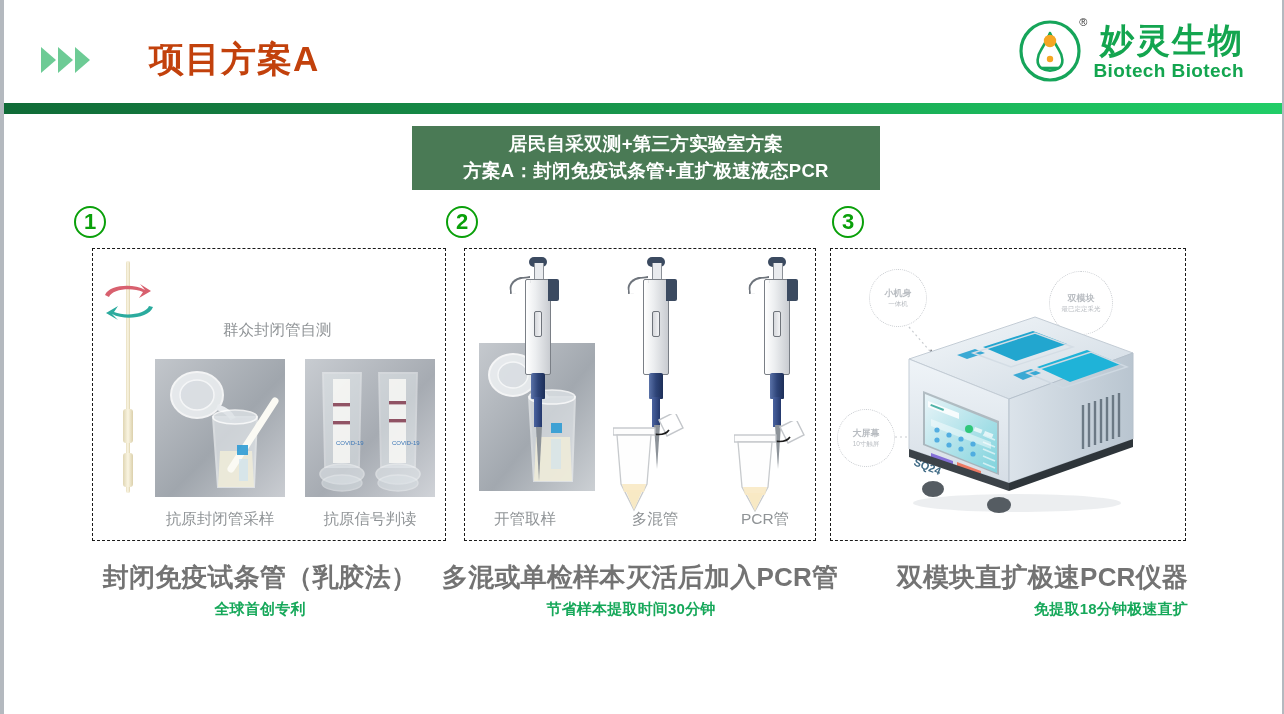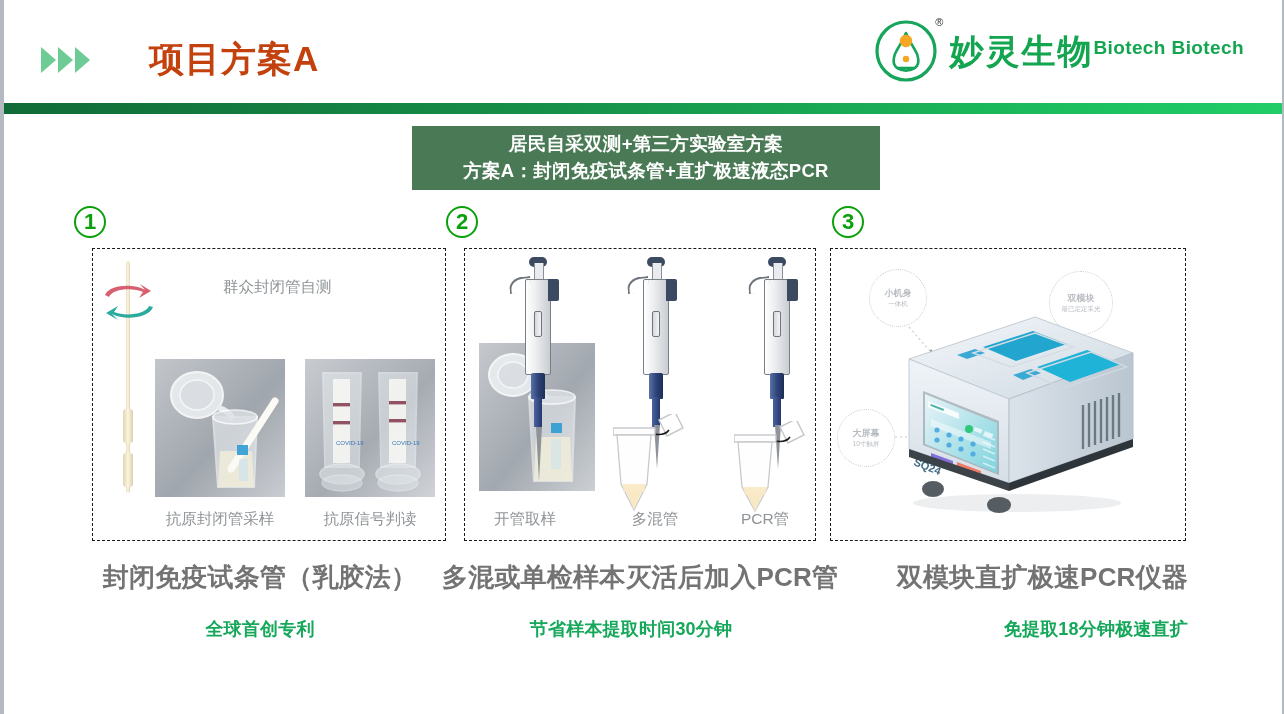--- a/index.html
+++ b/index.html
@@ -61,22 +61,24 @@
     align-items: center;
     gap: 10px;
   }
   .logo-mark {
     position: relative;
     width: 66px;
     height: 66px;
   }
   .logo-text-block {
     display: flex;
+    flex-direction: column;
     justify-content: center;
     line-height: 1;
+    align-items: flex-end;
   }
   .logo-cn {
     font-size: 34px;
     font-weight: bold;
     color: #13a54f;
     letter-spacing: 2px;
   }
   .logo-en {
     font-size: 19px;
     font-weight: bold;
@@ -175,20 +177,21 @@
     font-size: 15.5px;
     color: #909497;
     text-align: center;
     white-space: nowrap;
   }
   .note-text {
     position: absolute;
     font-size: 15.5px;
     color: #909497;
     white-space: nowrap;
+    margin-top: 43px;
   }
 
   
   .swab {
     position: absolute;
     left: 30px;
     top: 12px;
     width: 10px;
     height: 232px;
   }
@@ -325,25 +328,25 @@
   .cap-2 { left: 438px; width: 378px; }
   .cap-3 { left: 824px; width: 360px; text-align: right; }
   .cap-main {
     font-size: 26px;
     font-weight: bold;
     color: #737373;
     letter-spacing: 0.2px;
     white-space: nowrap;
   }
   .cap-sub {
-    font-size: 18px;
+    font-size: 15px;
     font-weight: bold;
     color: #16a85a;
     letter-spacing: 0.2px;
-    margin-top: 22px;
+    margin-top: 5px;
     white-space: nowrap;
   }
 </style>
 </head>
 <body>
 
 <div class="slide">
 
   <div class="header">
 

